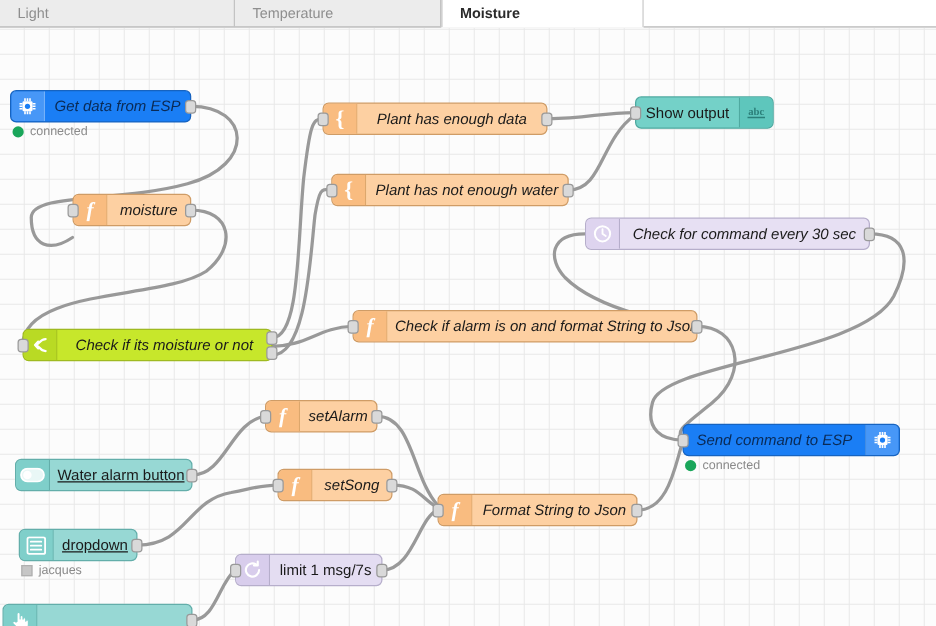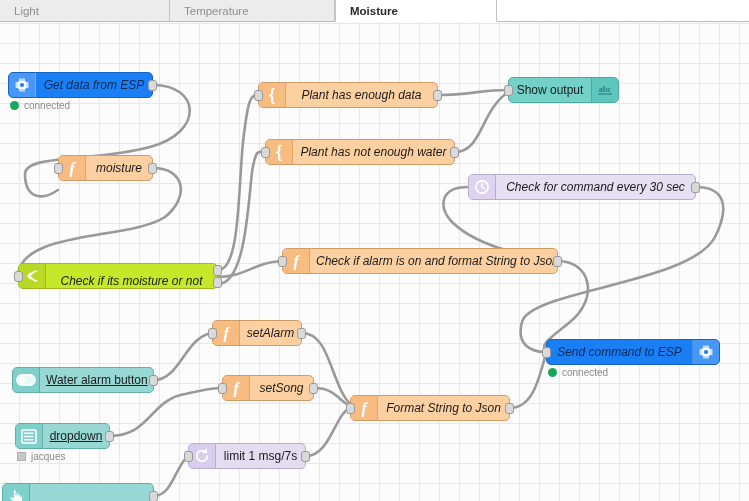--- a/index.html
+++ b/index.html
@@ -174,41 +174,41 @@
     border: 1px solid #b0b0b0;
     box-sizing: border-box;
   }
 
   
   .c-mqtt    { background: #1a7ef5; border-color: #1663c0; }
   .c-mqtt .label { color: #0a2a55; }
   .c-mqtt .nicon { background: rgba(255,255,255,0.20); border-color: rgba(255,255,255,0.25); }
   .c-func    { background: #fdd0a2; border-color: #cf9c66; }
   .c-func .nicon { background: #f9bc80; border-color: #dda76c; }
-  .c-switch  { background: #c7e72b; border-color: #9fba20; align-items: flex-end; }
+  .c-switch  { background: #c7e72b; border-color: #9fba20; }
   .c-switch .nicon { background: #b9da24; border-color: #9fba20; }
   .c-debug   { background: #74d1c8; border-color: #4fa9a0; }
   .c-debug .nicon.right { background: #5ec6bc; border-color: #4fa9a0; }
   .c-inject  { background: #e7e0f3; border-color: #b6aecb; }
   .c-inject .nicon { background: #ded4ef; border-color: #b6aecb; }
   .c-delay   { background: #e4ddf2; border-color: #b6aecb; }
   .c-delay .nicon { background: #d8cdec; border-color: #b6aecb; }
   .c-dash    { background: #97d8d4; border-color: #63aeaa; text-decoration: underline; }
   .c-dash .nicon { background: #7fcfca; border-color: #63aeaa; }
   .c-dash .label { color: #1a1a1a; }
 
   .icn { display: block; }
 </style>
 </head>
 <body>
 
 <div id="app">
 
   <div id="tabbar">
-      <div class="tab" style="width: 170px;">
+      <div class="tab" style="width: 188px;">
         <span>Light</span>
       </div>
       <div class="tab" style="width: 165px;">
         <span>Temperature</span>
       </div>
       <div class="tab active" style="width: 162px;">
         <span>Moisture</span>
       </div>
       <div class="tab filler" style="width: 85px; flex: 1 1 auto;">
         <span></span>

